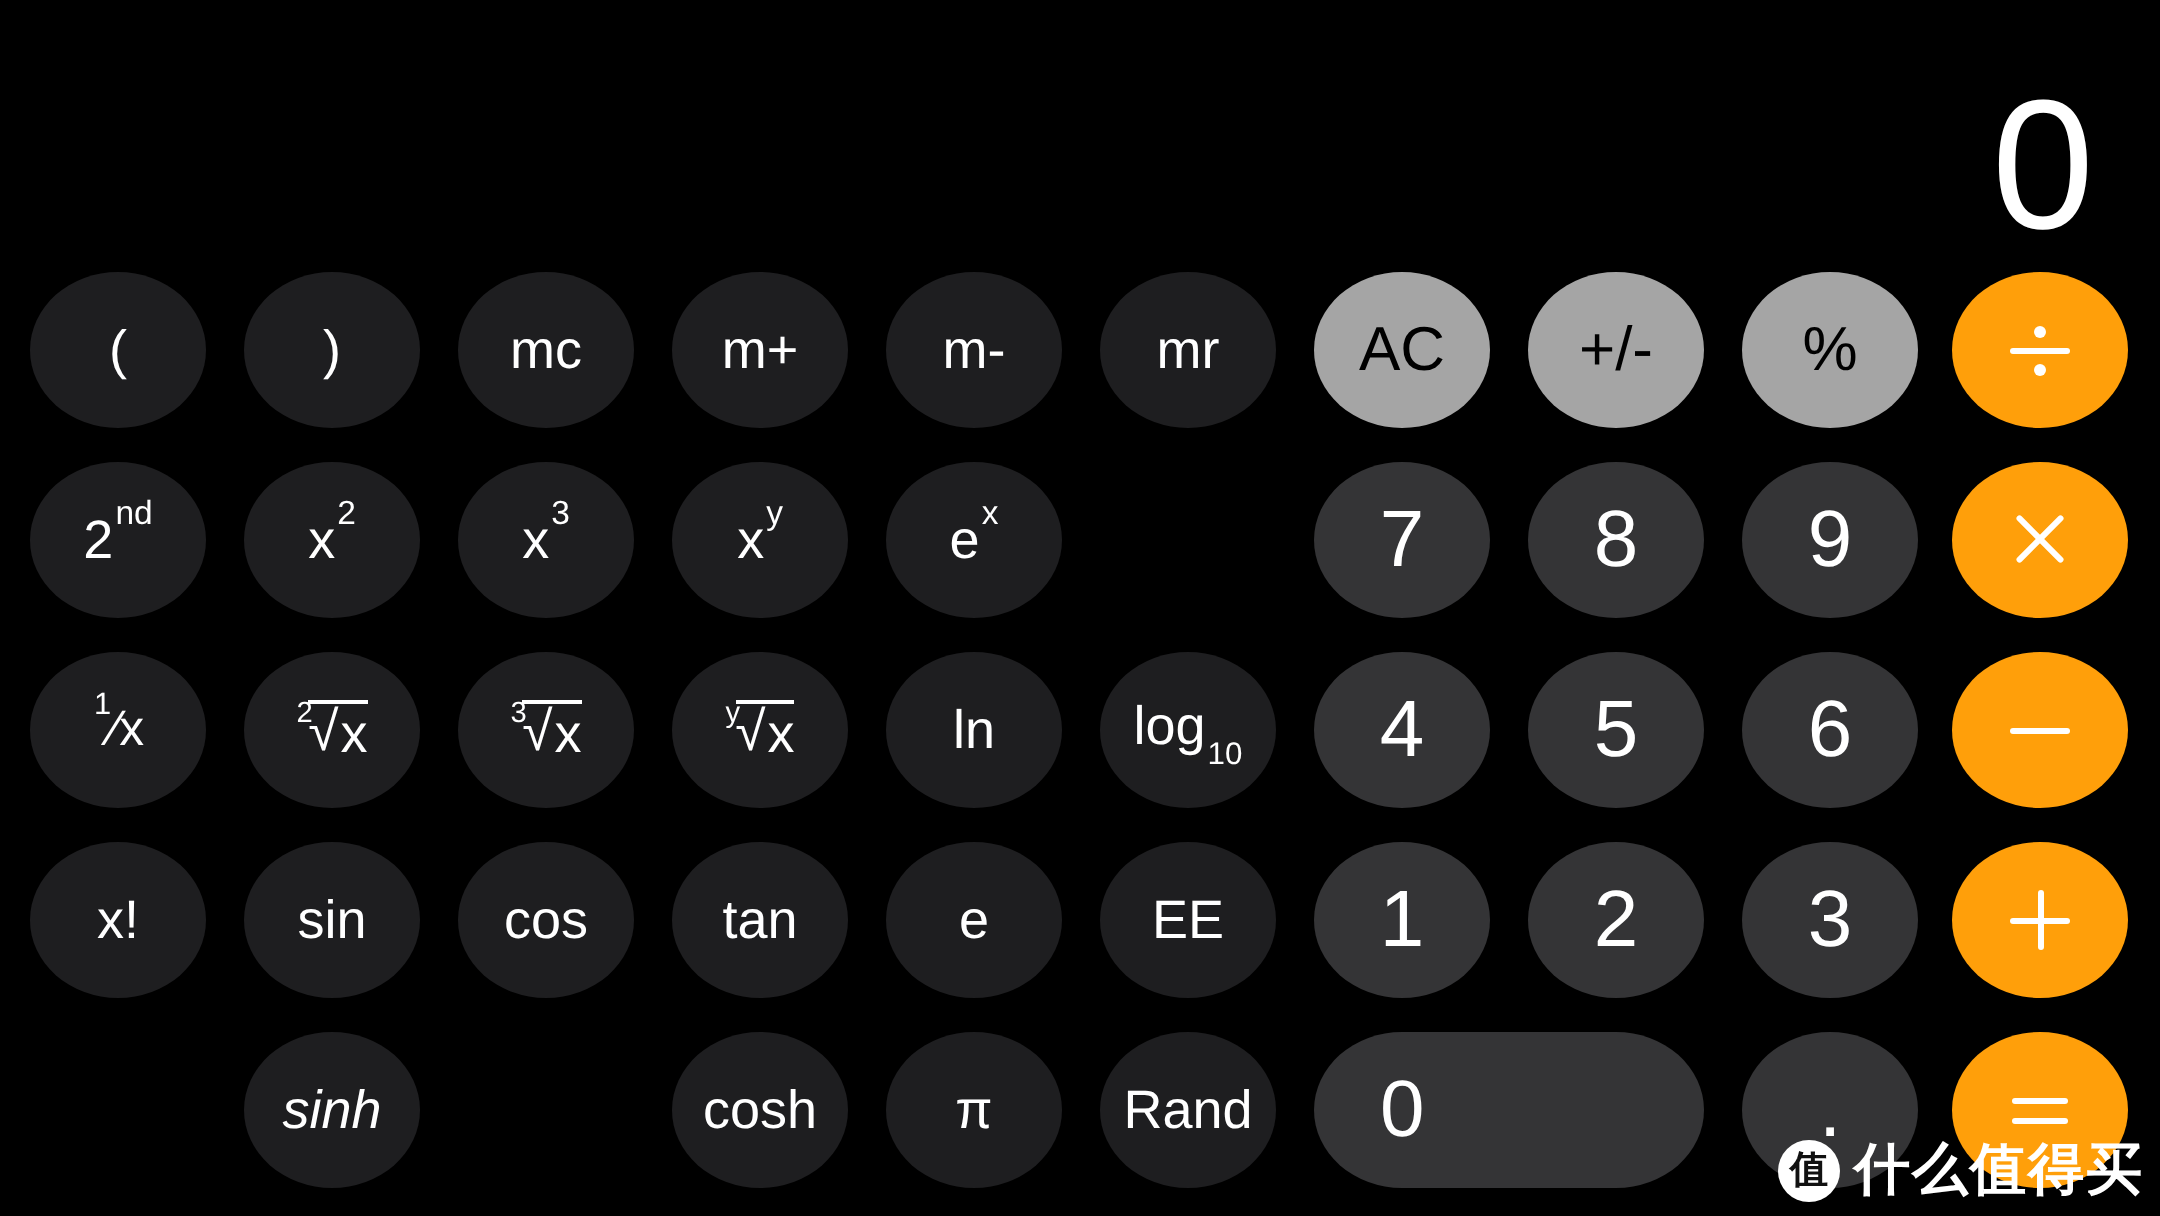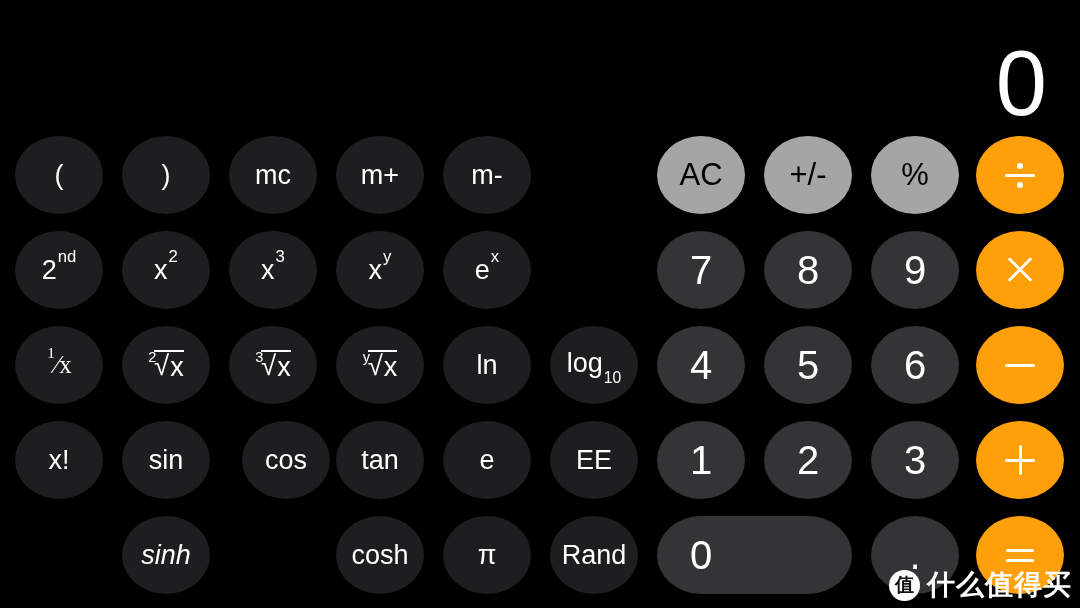--- a/index.html
+++ b/index.html
@@ -258,20 +258,23 @@
         </button>
         <button class="key" aria-label="mc" style="left: 229px;">
           <span>mc</span>
         </button>
         <button class="key" aria-label="m+" style="left: 336px;">
           <span>m+</span>
         </button>
         <button class="key" aria-label="m-" style="left: 443px;">
           <span>m-</span>
         </button>
+        <button class="key" aria-label="mr" style="left: 550px;">
+          <span>mr</span>
+        </button>
         <button class="key gray" aria-label="AC" style="left: 657px;">
           <span>AC</span>
         </button>
         <button class="key gray" aria-label="+/-" style="left: 764px;">
           <span>+/-</span>
         </button>
         <button class="key gray" aria-label="%" style="left: 871px;">
           <span>%</span>
         </button>
         <button class="key accent" aria-label="÷" style="left: 976px;">
@@ -312,21 +315,21 @@
         <button class="key accent" aria-label="×" style="left: 976px;">
           <span>
             <span class="glyph-mul">
               <span class="s a"></span>
               <span class="s b"></span>
             </span>
           </span>
         </button>
       </div>
       <div class="key-row">
-        <button class="key" aria-label="¹⁄x" style="left: 15px; font-family: Liberation Serif, serif;">
+        <button class="key" aria-label="¹⁄x" style="left: 15px;">
           <span class="frac"><span class="sup">1</span>⁄x</span>
         </button>
         <button class="key" aria-label="²√x" style="left: 122px;">
           <span class="radical">
             <span class="idx">2</span>
             <span class="rad-body"><span class="rad-sign">√</span>x</span>
           </span>
         </button>
         <button class="key" aria-label="³√x" style="left: 229px;">
           <span class="radical">
@@ -363,21 +366,21 @@
           </span>
         </button>
       </div>
       <div class="key-row">
         <button class="key" aria-label="x!" style="left: 15px;">
           <span>x!</span>
         </button>
         <button class="key" aria-label="sin" style="left: 122px;">
           <span>sin</span>
         </button>
-        <button class="key" aria-label="cos" style="left: 242px;">
+        <button class="key" aria-label="cos" style="left: 229px;">
           <span>cos</span>
         </button>
         <button class="key" aria-label="tan" style="left: 336px;">
           <span>tan</span>
         </button>
         <button class="key" aria-label="e" style="left: 443px;">
           <span>e</span>
         </button>
         <button class="key" aria-label="EE" style="left: 550px;">
           <span>EE</span>

